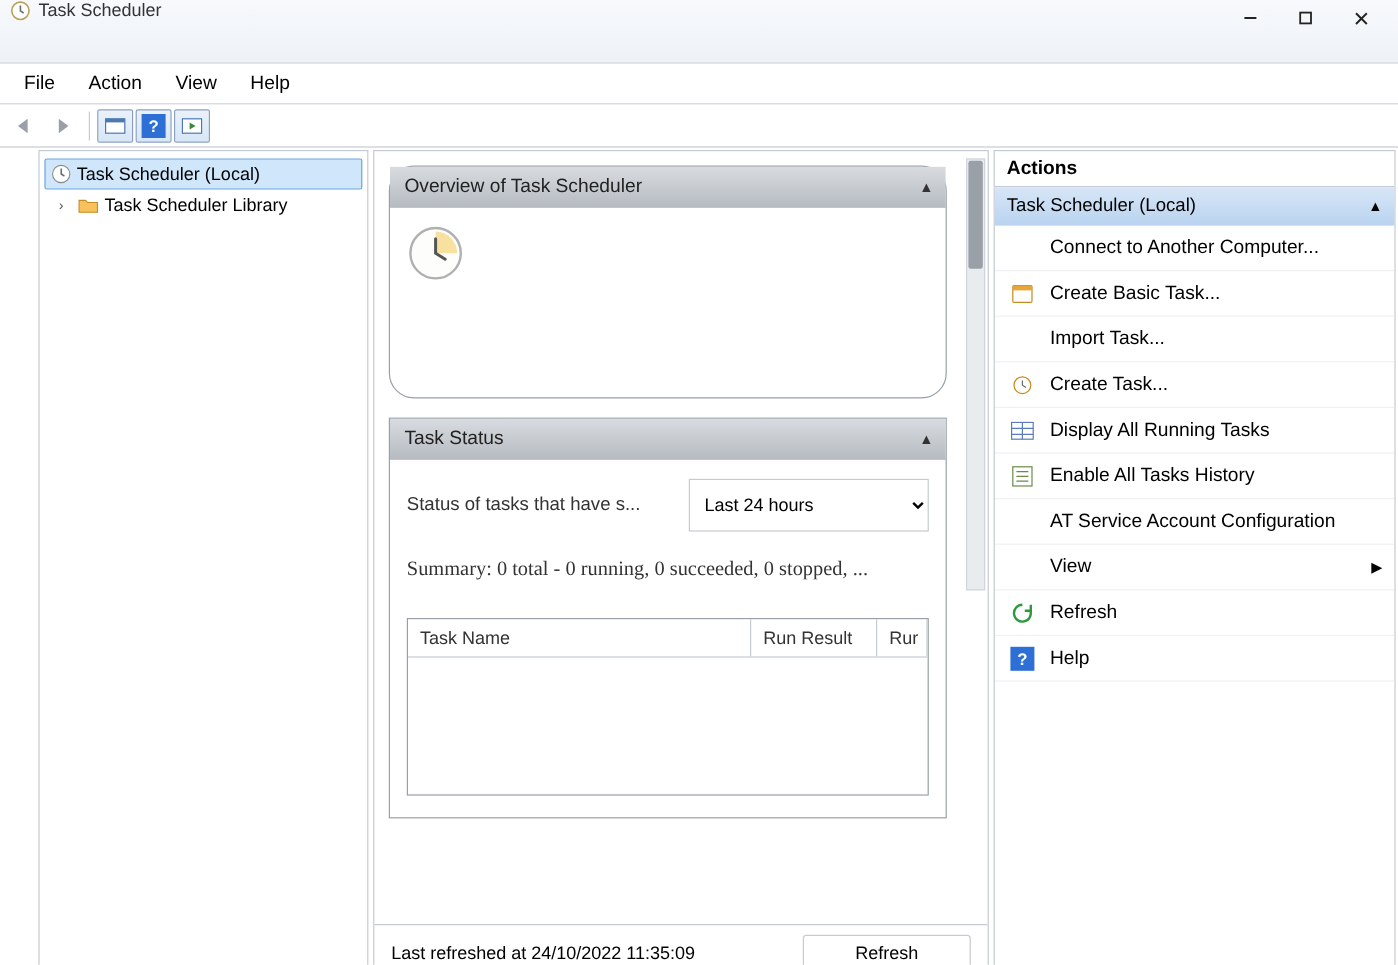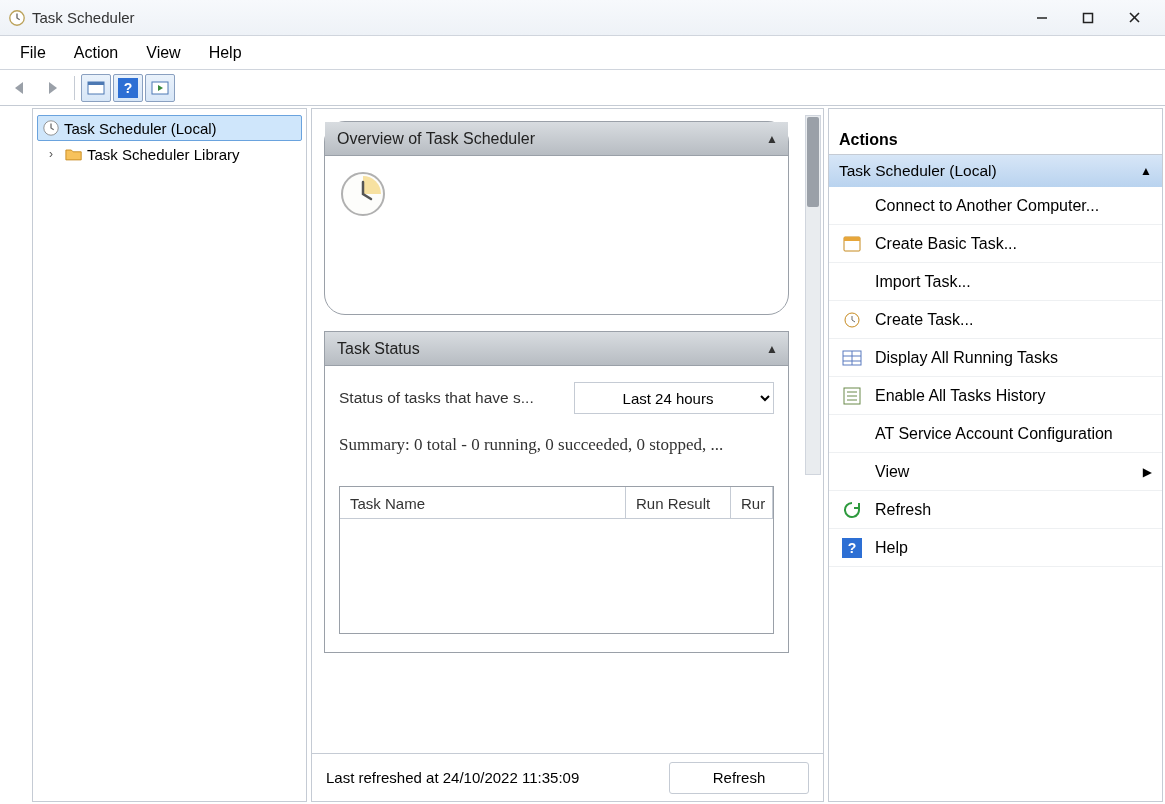--- a/index.html
+++ b/index.html
@@ -1,18 +1,18 @@
 <!DOCTYPE html>
 <html><head>
 <meta charset="utf-8">
 <style>
 * { box-sizing: border-box; margin: 0; padding: 0; font-family: "Segoe UI", Tahoma, sans-serif; }
 body { width: 1165px; height: 804px; background: #fff; overflow: hidden; font-size: 15px; color: #000; }
 
-.titlebar { height: 36px; background: linear-gradient(180deg,#f7f9fc,#eef2f7); display:flex; align-items:center; padding:0 8px; border-bottom:1px solid #d0d5dd;}
+.titlebar { height: 53px; background: linear-gradient(180deg,#f7f9fc,#eef2f7); display:flex; align-items:flex-start; padding:0 8px; border-bottom:1px solid #d0d5dd;}
 .titlebar .app-icon { width:18px; height:18px; margin-right:6px; }
 .titlebar .title { flex:1; font-size:15px; color:#333;}
 .titlebar .win-btn { width:46px; height:30px; display:flex; align-items:center; justify-content:center; font-size:13px; color:#222;}
 .titlebar .win-btn svg { stroke:#222; }
 
 .menubar { height:34px; display:flex; align-items:center; padding:0 6px; border-bottom:1px solid #d0d5dd; font-size:16px;}
 .menubar .menu-item { padding:4px 14px; }
 
 .toolbar { height:36px; display:flex; align-items:center; padding:0 6px; border-bottom:1px solid #c5cbd4; gap:2px;}
 .toolbar .tb-btn { width:30px; height:28px; display:flex; align-items:center; justify-content:center; border:1px solid transparent; border-radius:2px;}
@@ -34,35 +34,35 @@
 .summary-body { flex:1; overflow:auto; padding:12px 10px 0 12px; position:relative;}
 .card { border:1px solid #9aa0a8; margin-bottom:16px; background:#fff;}
 .card-header { height:34px; background:linear-gradient(180deg,#d8dce0,#b7bcc2); border-bottom:1px solid #9aa0a8; display:flex; align-items:center; padding:0 12px; font-size:16px; color:#222; position:relative;}
 .card-header .collapse { position:absolute; right:10px; font-size:12px; color:#333;}
 .card-body { padding:14px 14px; font-size:15.5px; color:#333; line-height:1.5;}
 .overview-row { display:flex; gap:16px;}
 .overview-row .big-clock { width:48px; height:48px; flex-shrink:0;}
 .overview-text p { margin-bottom:14px;}
 .status-card .card-body { padding:16px 14px 18px 14px;}
 .status-line { display:flex; align-items:center; gap:18px; margin-bottom:18px;}
-.status-line select { height:32px; width:200px; border:1px solid #c5cbd4; padding:0 8px; font-size:15px; background:#fff;text-align:center;}
+.status-line select { height:44px; width:200px; border:1px solid #c5cbd4; padding:0 8px; font-size:15px; background:#fff;}
 .status-summary { font-size:17px; margin-bottom:28px; white-space:nowrap; overflow:hidden; text-overflow:ellipsis;font-family:Liberation Serif, serif;}
 .task-table { border:1px solid #9aa0a8; height:148px; overflow:hidden;}
 .task-thead { display:flex; height:32px; border-bottom:1px solid #c5cbd4; font-size:15px; color:#333;}
 .task-thead .th { padding:6px 10px; border-right:1px solid #c5cbd4; white-space:nowrap; overflow:hidden;}
 .th1 { flex:1;}
 .th2 { width:105px;}
 .th3 { width:42px;}
 .vscroll { position:absolute; right:2px; top:6px; width:16px; height:360px; background:#e9ecef; border:1px solid #d0d5dd;}
 .vscroll .thumb { width:12px; margin:1px; height:90px; background:#9aa0a8; border-radius:2px;}
 .footer { height:48px; border-top:1px solid #c5cbd4; display:flex; align-items:center; padding:0 14px; justify-content:space-between;}
 .footer .refresh-btn { width:140px; height:32px; border:1px solid #c5cbd4; border-radius:3px; background:#fff; font-size:15px;}
 
 .actions-panel { width:335px; border:1px solid #c5cbd4; margin:2px; display:flex; flex-direction:column;}
-.actions-title { height:30px; border-bottom:1px solid #c5cbd4; display:flex; align-items:center; padding:0 10px; font-weight:600; font-size:16px;margin-top:16px;}
+.actions-title { height:30px; border-bottom:1px solid #c5cbd4; display:flex; align-items:center; padding:0 10px; font-weight:600; font-size:16px;}
 .actions-section-head { height:32px; background:linear-gradient(180deg,#d7e6f7,#b9d3ef); display:flex; align-items:center; padding:0 10px; font-size:15.5px; position:relative;}
 .actions-section-head .arrow { position:absolute; right:10px; font-size:12px;}
 .actions-list { flex:1; overflow:auto;}
 .action-item { height:38px; display:flex; align-items:center; padding:0 10px 0 12px; gap:12px; font-size:16px; border-bottom:1px solid #eef0f2;}
 .action-item .icon-slot { width:22px; height:22px; display:flex; align-items:center; justify-content:center; font-size:15px;}
 .action-item.no-icon .icon-slot { visibility:hidden;}
 .action-item .chev { margin-left:auto; font-size:12px;}
 .icon-help { background:#2d6fd4; color:#fff; width:20px; height:20px; text-align:center; line-height:20px; font-weight:700; font-size:14px;}
 .icon-refresh { color:#2e9a3e; }
 </style>

